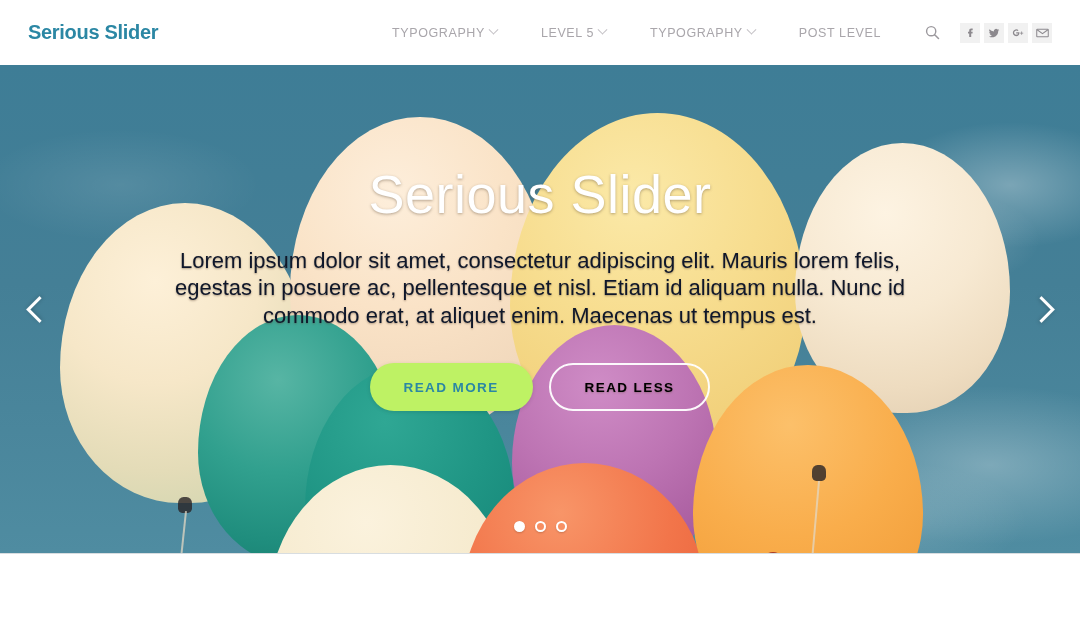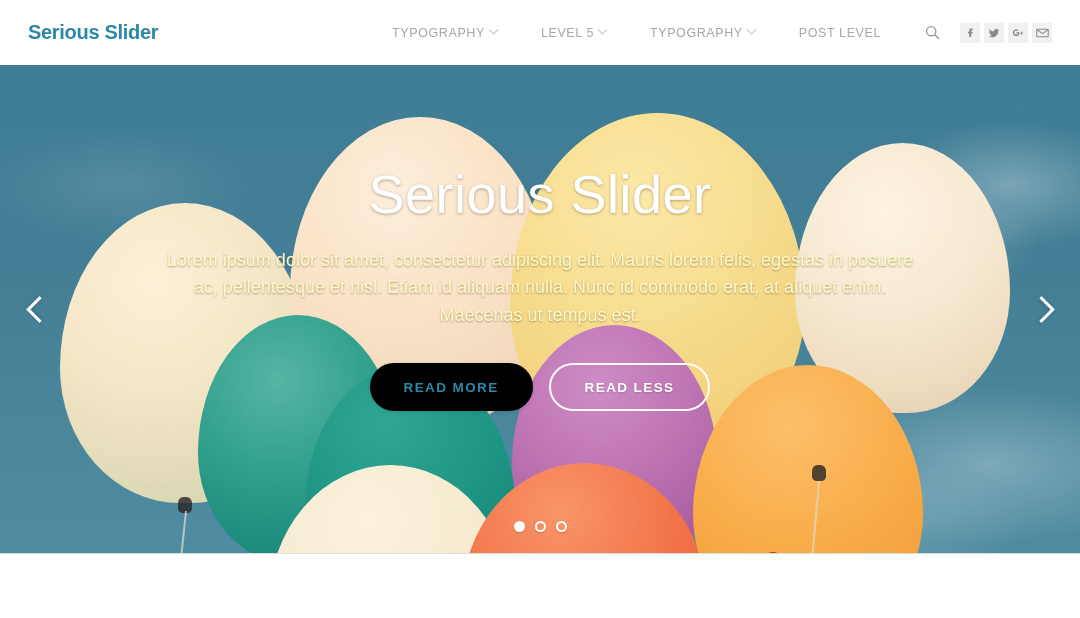--- a/index.html
+++ b/index.html
@@ -150,47 +150,47 @@
   }
   .hero-title {
     font-size: 54px;
     font-weight: 300;
     color: #ffffff;
     letter-spacing: 0.5px;
     text-shadow: 0 1px 3px rgba(90,70,50,0.45);
     margin-bottom: 22px;
   }
   .hero-text {
-    font-size: 18px;
+    font-size: 22px;
     line-height: 27.5px;
-    color: #fef9c3;
+    color: #0f172a;
     max-width: 752px;
     text-shadow: 0 1px 2px rgba(90,70,50,0.48);
     margin-bottom: 34px;
   }
   .hero-buttons { display: flex; gap: 16px; }
   .btn {
     height: 48px;
     border-radius: 24px;
     display: flex; align-items: center; justify-content: center;
     font-size: 13.5px;
     font-weight: bold;
     letter-spacing: 1.4px;
     cursor: pointer;
     padding: 0 34px;
     white-space: nowrap;
   }
   .btn-primary {
-    background: #000000;
+    background: #bef264;
     color: #2b87a4;
     box-shadow: 0 1px 4px rgba(0,0,0,0.12);
   }
   .btn-ghost {
     background: transparent;
-    color: #ffffff;
+    color: #000000;
     border: 2px solid rgba(255,255,255,0.95);
     text-shadow: 0 1px 2px rgba(90,70,50,0.35);
   }
 
   
   .dots {
     position: absolute;
     bottom: 21px; left: 0; right: 0;
     display: flex; justify-content: center; gap: 10px;
     z-index: 8;

